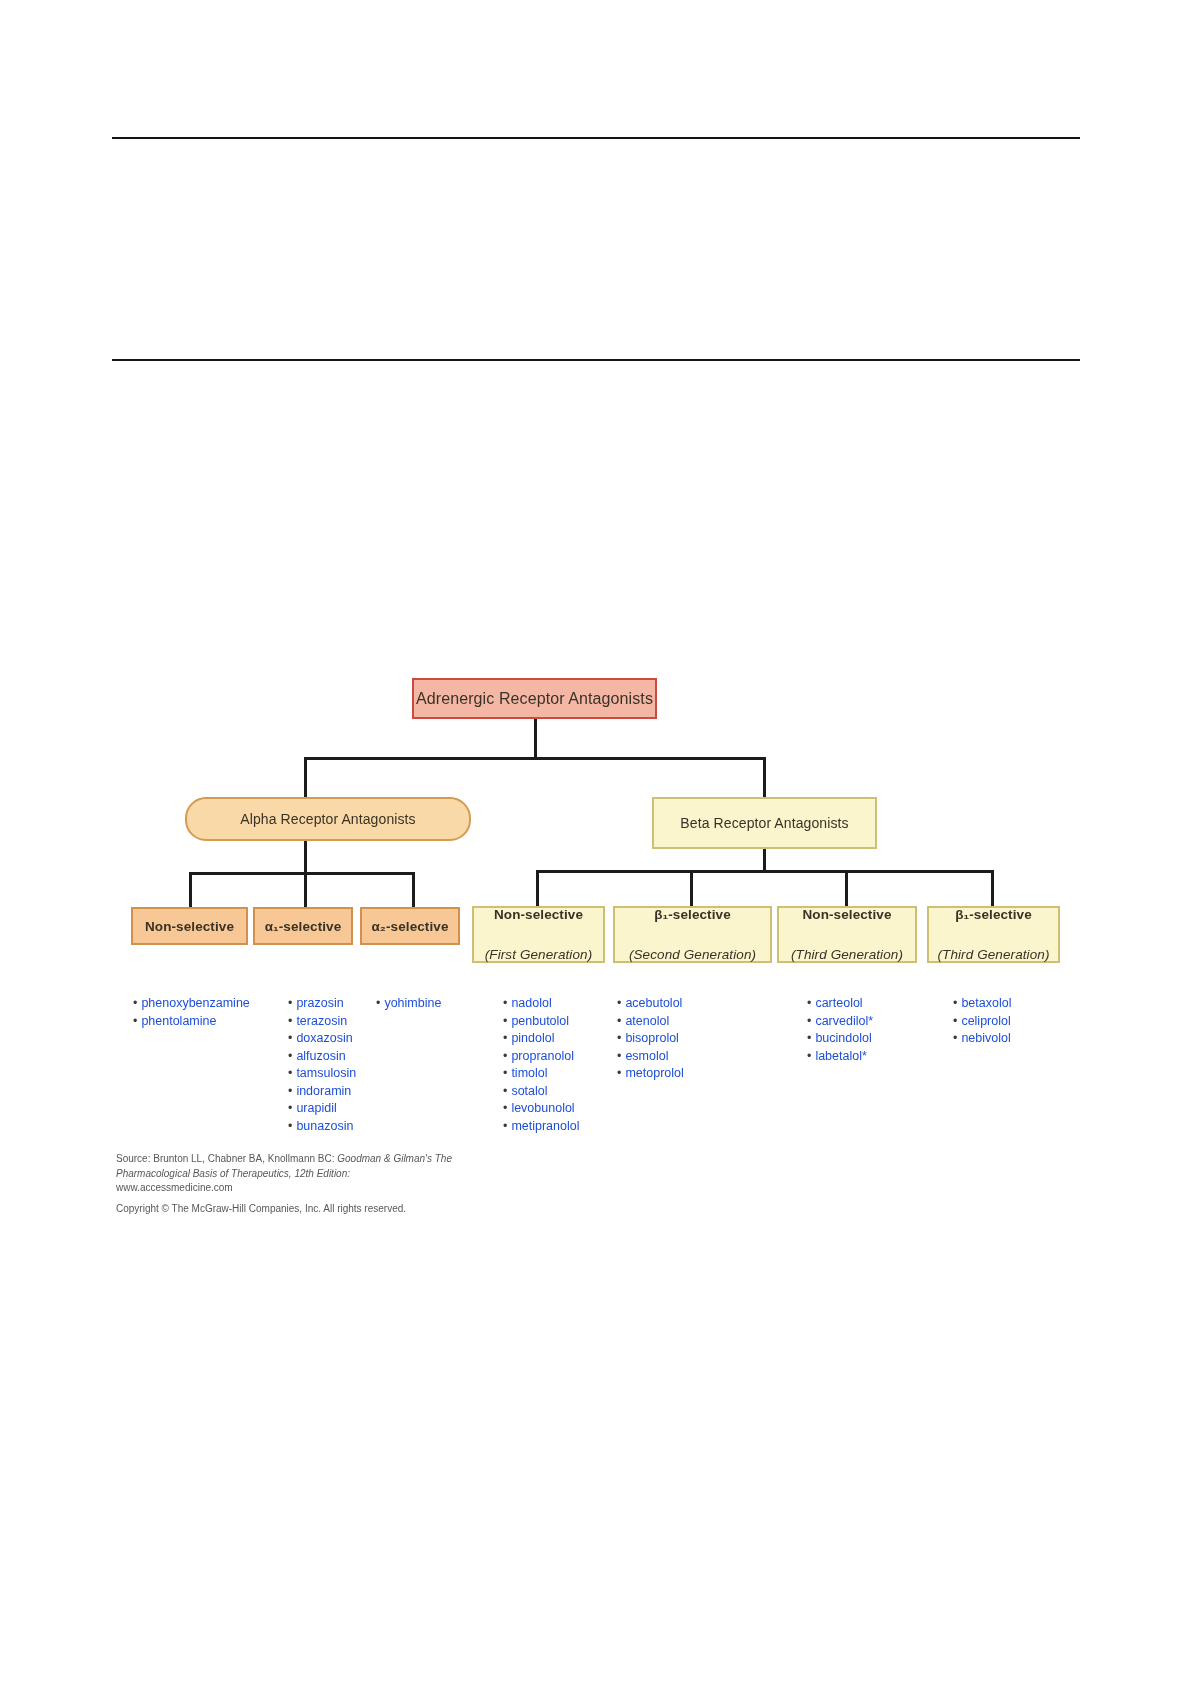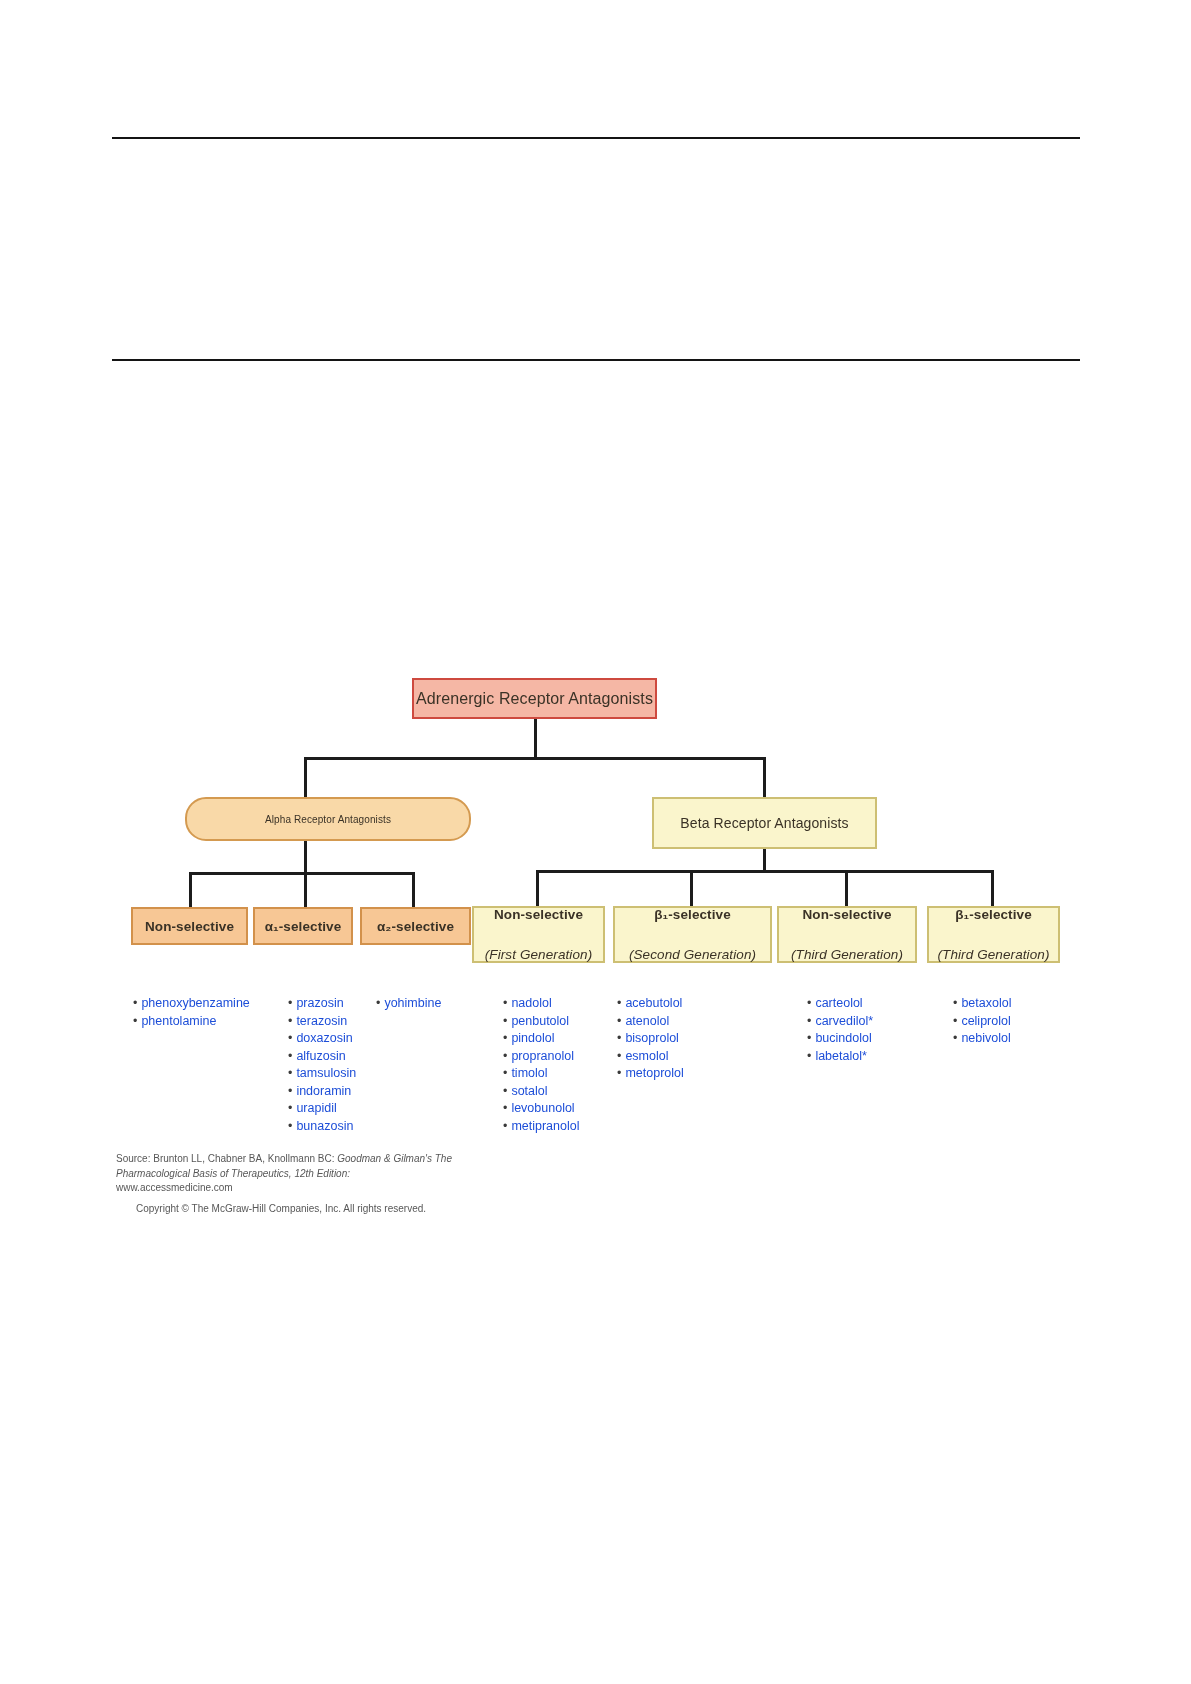--- a/index.html
+++ b/index.html
@@ -16,28 +16,28 @@
 
   
   .box{
     position:absolute;box-sizing:border-box;border:2px solid;
     display:flex;align-items:center;justify-content:center;flex-direction:column;
     text-align:center;color:#3a3226;letter-spacing:.1px;
   }
   #root-box{left:412px;top:678px;width:245px;height:41px;
     background:var(--root-fill);border-color:var(--root-border);font-size:16px;}
   #alpha-box{left:185px;top:797px;width:286px;height:44px;
-    background:var(--alpha-fill);border-color:var(--alpha-border);font-size:10px;border-radius:21px;}
+    background:var(--alpha-fill);border-color:var(--alpha-border);font-size:14px;border-radius:21px;}
   #beta-box{left:652px;top:797px;width:225px;height:52px;
     background:var(--beta-fill);border-color:var(--beta-border);font-size:14px;}
   .alpha-child{top:907px;height:38px;font-weight:700;font-size:13.5px;
     background:var(--alpha-child-fill);border-color:var(--alpha-child-border);}
   #a-child-1{left:131px;width:117px;}
   #a-child-2{left:253px;width:100px;}
-  #a-child-3{left:360px;width:111px;}
+  #a-child-3{left:360px;width:100px;}
   .beta-child{top:906px;height:57px;font-size:13.5px;line-height:1.45;
     background:var(--beta-fill);border-color:var(--beta-border);}
   #b-child-1{left:472px;width:133px;}
   #b-child-2{left:613px;width:159px;}
   #b-child-3{left:777px;width:140px;}
   #b-child-4{left:927px;width:133px;}
   .beta-child .lbl{font-weight:700;}
   .beta-child .gen{font-style:italic;font-weight:400;margin-top:20px;}
 
   
@@ -51,21 +51,21 @@
   #col-3{left:376px;}
   #col-4{left:503px;}
   #col-5{left:617px;}
   #col-6{left:807px;}
   #col-7{left:953px;}
 
   
   .source-block{position:absolute;left:116px;top:1152px;width:340px;
     font-size:10px;line-height:14.5px;color:#575757;}
   .source-block .it{font-style:italic;}
-  .copyright-line{margin-top:6px;margin-left:20px;}
+  .copyright-line{margin-top:6px;}
 </style>
 </head>
 <body>
 
 <div class="page">
 
   <div class="rule" id="rule-top"></div>
   <div class="rule" id="rule-bottom"></div>
 
   <div class="conn" style="left:534px;top:719px;width:3px;height:39px;"></div>

